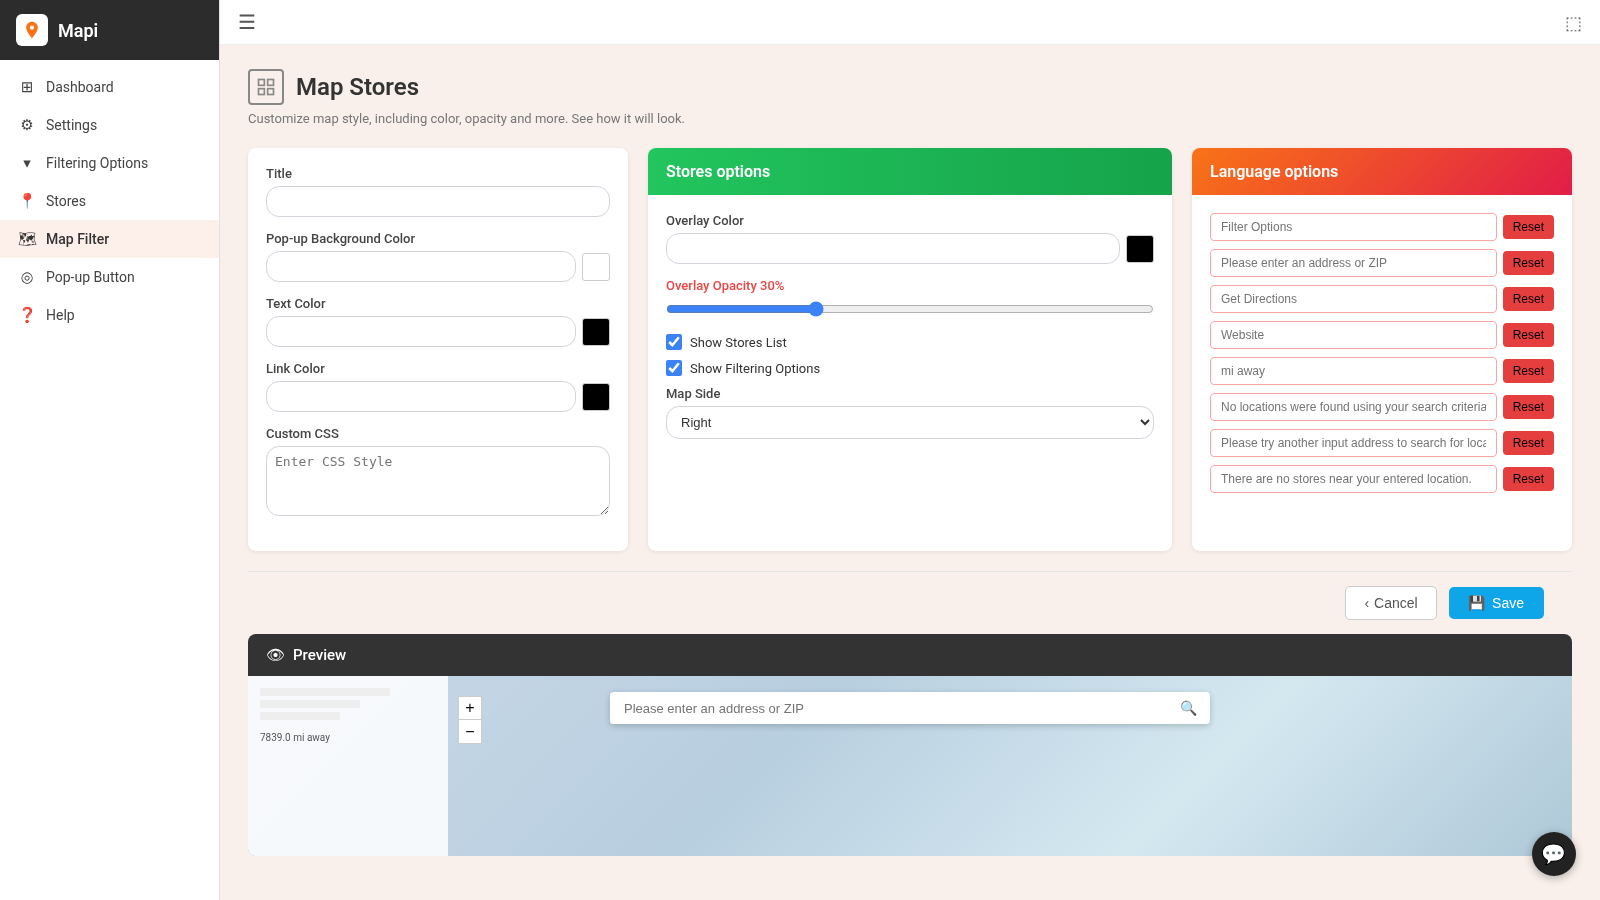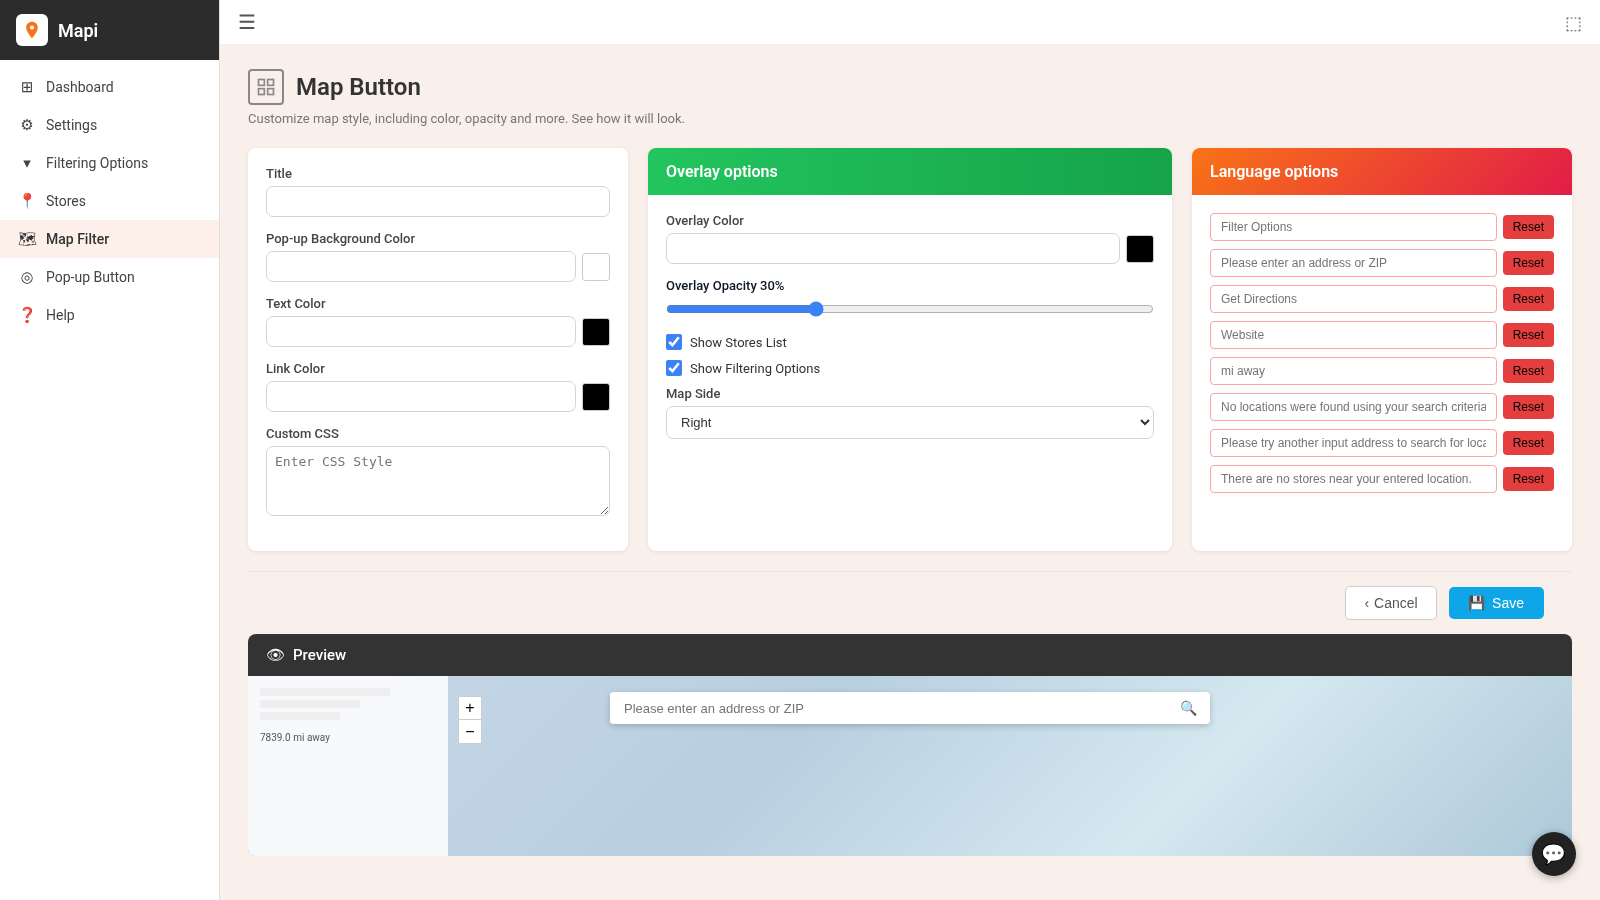--- a/index.html
+++ b/index.html
@@ -33,31 +33,31 @@
 
     .card { background: #fff; border-radius: 8px; overflow: hidden; box-shadow: 0 1px 4px rgba(0,0,0,0.08); }
     .card-header { padding: 14px 18px; color: #fff; font-size: 16px; font-weight: 600; }
     .card-header.blue { background: linear-gradient(to right, #3b82f6, #2563eb); }
     .card-header.green { background: linear-gradient(to right, #22c55e, #16a34a); }
     .card-header.orange { background: linear-gradient(135deg, #f97316, #e11d48); }
     .card-body { padding: 18px; }
 
     .form-group { margin-bottom: 14px; }
     .form-label { font-size: 13px; font-weight: 500; color: #444; margin-bottom: 5px; display: block; }
-    .form-control { width: 100%; border: 1px solid #d1d5db; border-radius: 7px; padding: 7px 10px; font-size: 13px; color: #333; background: #fff; outline: none; }
+    .form-control { width: 100%; border: 1px solid #d1d5db; border-radius: 13px; padding: 7px 10px; font-size: 13px; color: #333; background: #fff; outline: none; }
     textarea.form-control { height: 70px; resize: vertical; padding-left: 8px; }
 
     .color-input-row { display: flex; align-items: center; gap: 6px; }
     .color-input-row .form-control { flex: 1; }
     .color-swatch { width: 28px; height: 28px; background: #000; border: 1px solid #ccc; border-radius: 3px; cursor: pointer; flex-shrink: 0; }
     .color-swatch.white { background: #fff; }
 
     
     .opacity-row { display: flex; align-items: center; justify-content: space-between; margin-bottom: 8px; }
-    .opacity-label { font-size: 13px; font-weight: 500; color: #0f172a; }
+    .opacity-label { font-size: 13px; font-weight: 500; color: #ef4444; }
     input[type="range"] { width: 100%; accent-color: #3b82f6; cursor: pointer; }
 
     .checkbox-row { display: flex; align-items: center; gap: 8px; margin-bottom: 10px; font-size: 13px; color: #333; }
     .checkbox-row input[type="checkbox"] { width: 16px; height: 16px; accent-color: #3b82f6; cursor: pointer; }
 
     select.form-control { cursor: pointer; }
 
     
     .lang-row { display: flex; align-items: center; gap: 6px; margin-bottom: 8px; }
     .lang-input { flex: 1; border: 1px solid #fca5a5; border-radius: 4px; padding: 6px 10px; font-size: 12px; color: #a16207; background: #fff; }
@@ -143,21 +143,21 @@
   <div id="page-content">
     <div class="page-title-row">
       <div class="page-title-icon">
         <svg width="20" height="20" viewBox="0 0 24 24" fill="none" stroke="#888" stroke-width="2">
           <rect x="3" y="3" width="7" height="7"></rect>
             <rect x="14" y="3" width="7" height="7"></rect>
             <rect x="3" y="14" width="7" height="7"></rect>
             <rect x="14" y="14" width="7" height="7"></rect>
         </svg>
       </div>
-      <h1 class="page-title">Map Button</h1>
+      <h1 class="page-title">Map Stores</h1>
     </div>
     <p class="page-subtitle">Customize map style, including color, opacity and more. See how it will look.</p>
 
     <div class="cards-row">
 
       <div class="card">
         <div class="card-body">
           <div class="form-group">
             <label class="form-label">Title</label>
             <input type="text" class="form-control" value="" style="">
@@ -185,21 +185,21 @@
           </div>
           <div class="form-group">
             <label class="form-label">Custom CSS</label>
             <textarea class="form-control" placeholder="Enter CSS Style" style=""></textarea>
           </div>
         </div>
       </div>
 
       <div class="card">
         <div class="card-header green">
-          <span>Overlay options</span>
+          <span>Stores options</span>
         </div>
         <div class="card-body">
           <div class="form-group">
             <label class="form-label">Overlay Color</label>
             <div class="color-input-row">
               <input type="text" class="form-control" style="">
               <div class="color-swatch"></div>
             </div>
           </div>
           <div class="form-group">

